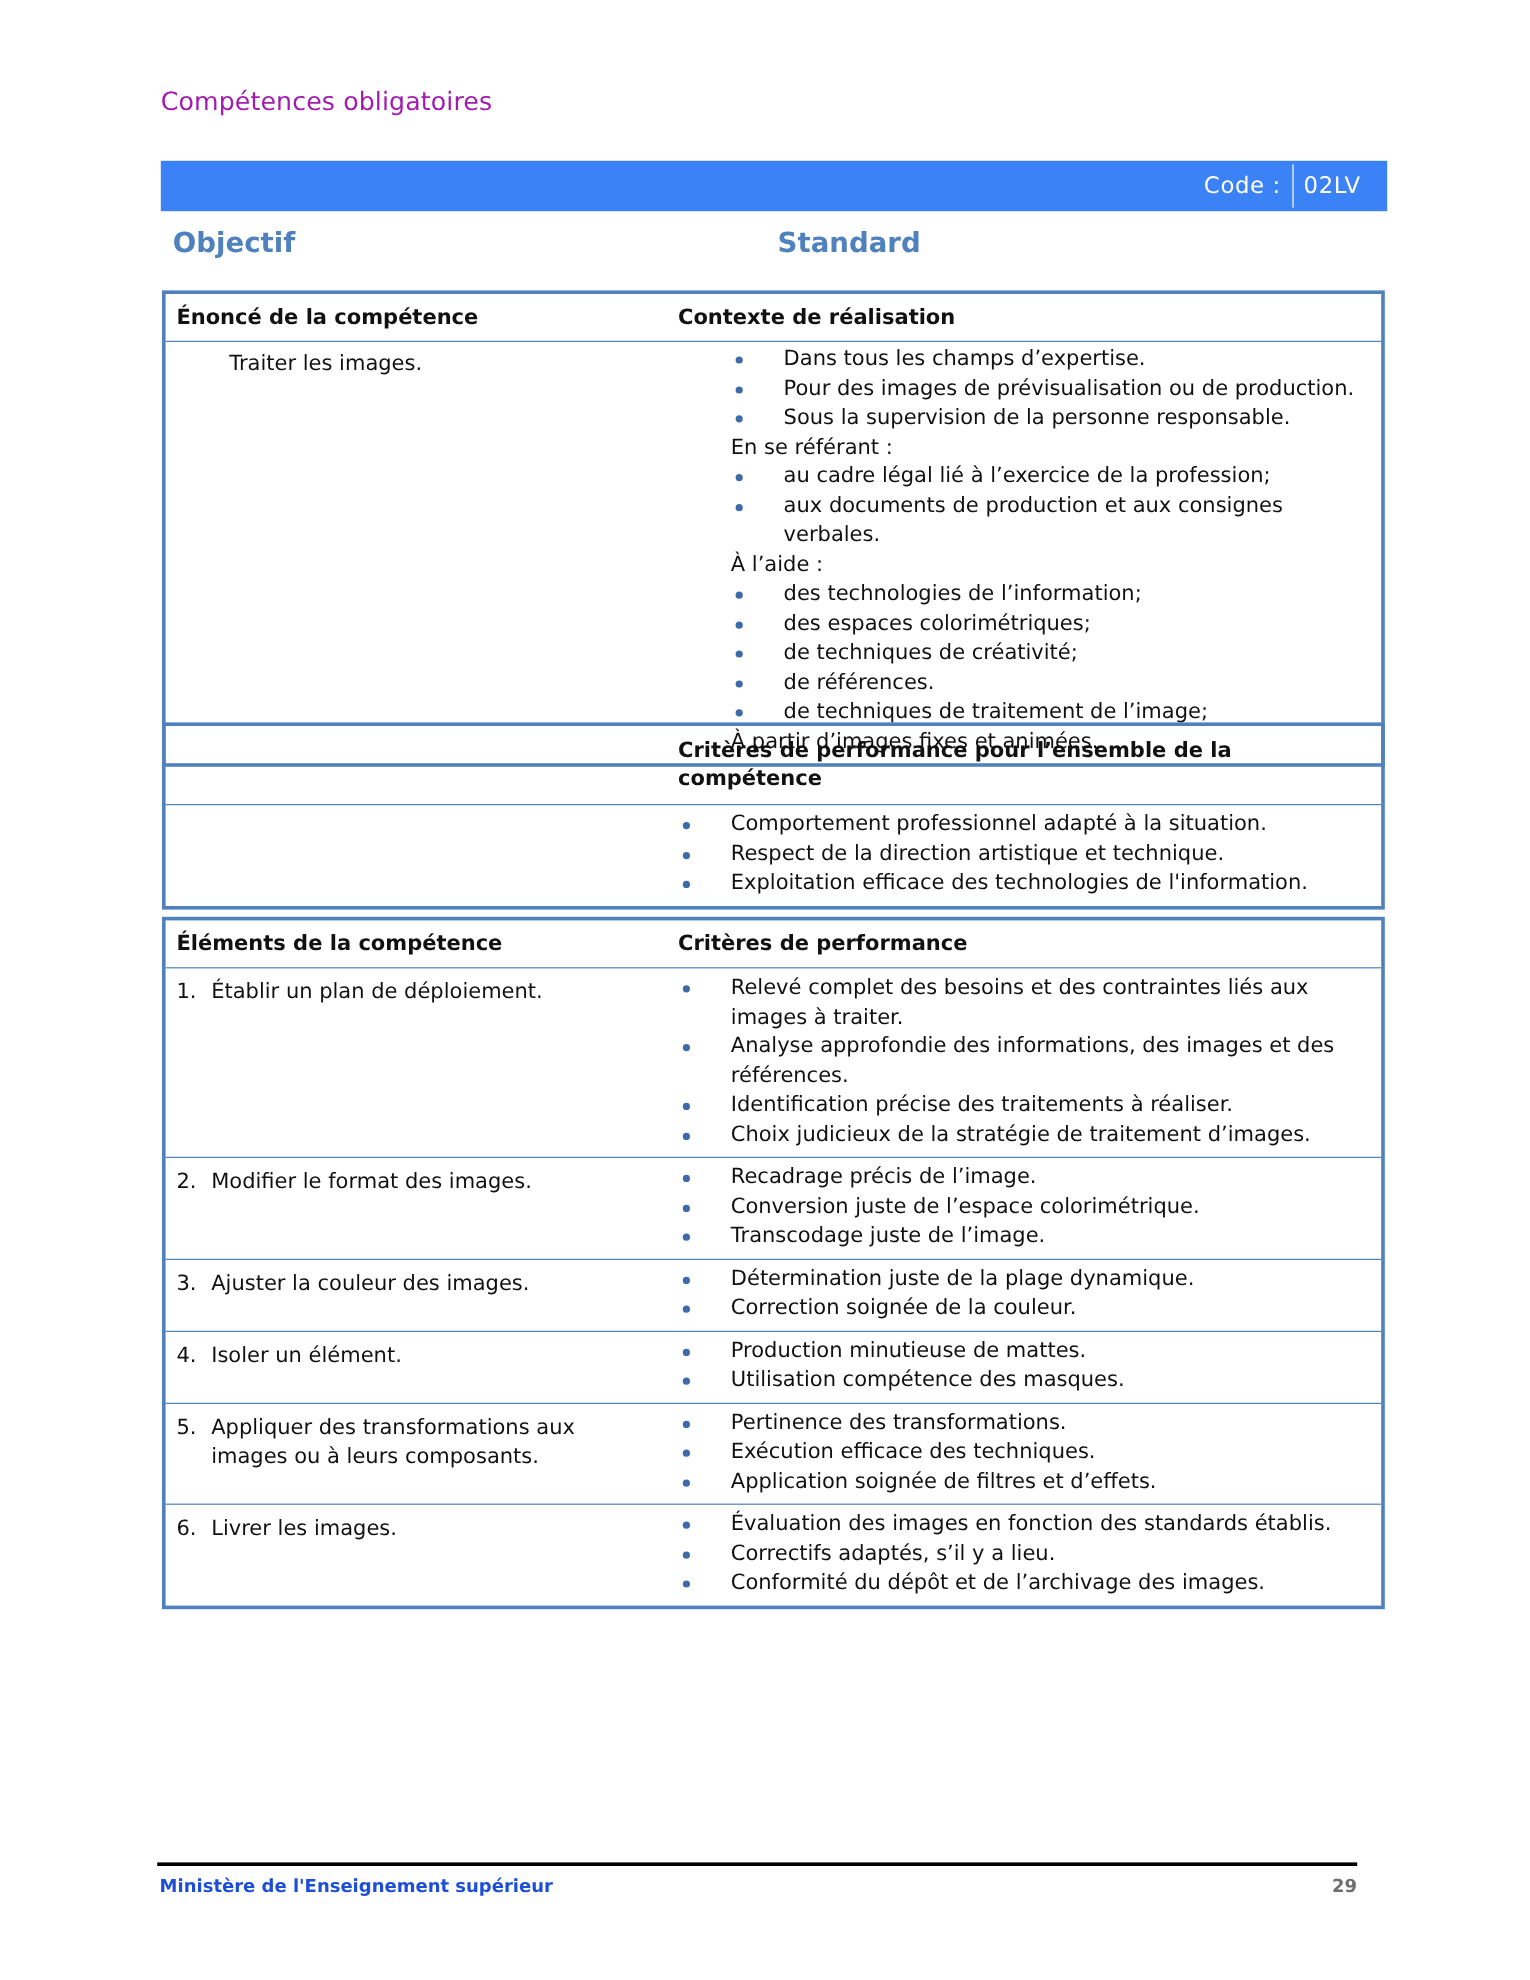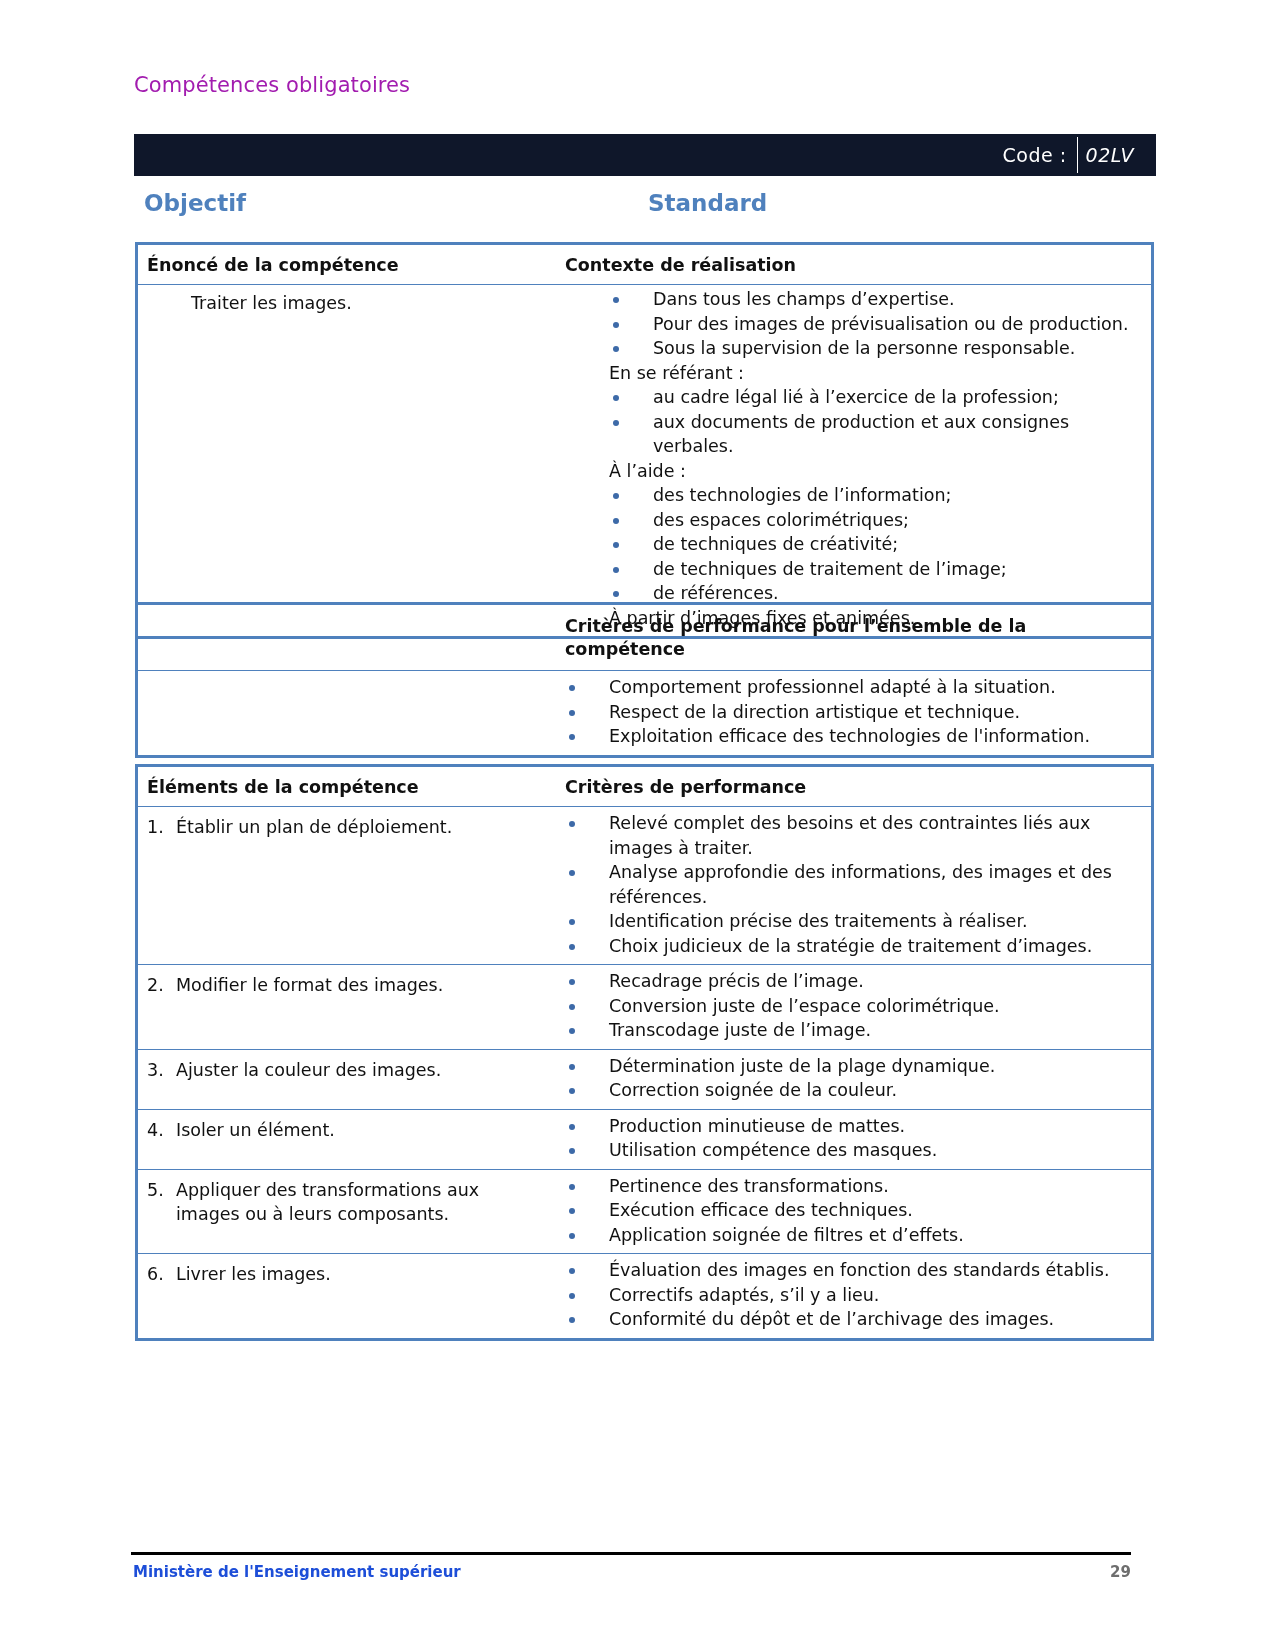--- a/index.html
+++ b/index.html
@@ -7,27 +7,27 @@
     width: 1275px; height: 1650px; position: relative; overflow: hidden;
     font-family: "DejaVu Sans", "Liberation Sans", sans-serif;
     color: #111111;
   }
   .page-header {
     position: absolute; left: 134px; top: 73px;
     font-size: 21px; color: #a21caf; letter-spacing: 0.1px;
   }
   .code-bar {
     position: absolute; left: 134px; top: 134px; width: 1022px; height: 42px;
-    background: #0f172a; color: #ffffff;
+    background: #3b82f6; color: #ffffff;
     display: flex; justify-content: flex-end; align-items: center;
     font-size: 19px; letter-spacing: 0.5px;
   }
   .code-bar .code-label { padding-right: 10px; }
   .code-bar .code-sep { width: 1px; height: 36px; background: #ffffff; }
-  .code-bar .code-value { padding-left: 8px; padding-right: 22px; font-style: italic; }
+  .code-bar .code-value { padding-left: 8px; padding-right: 22px; }
   .col-titles {
     position: absolute; left: 134px; top: 190px; width: 1022px;
     font-weight: bold; font-size: 23px; color: #4f81bd;
   }
   .col-titles .t-obj { position: absolute; left: 10px; top: 0; }
   .col-titles .t-std { position: absolute; left: 514px; top: 0; }
 
   .tbl {
     position: absolute; left: 135px; width: 1019px;
     border: 3px solid #4f81bd; box-sizing: border-box;
@@ -92,22 +92,22 @@
       <div class="plain-line">En se référant :</div>
       <ul class="blist">
         <li>au cadre légal lié à l’exercice de la profession;</li>
         <li>aux documents de production et aux consignes verbales.</li>
       </ul>
       <div class="plain-line">À l’aide :</div>
       <ul class="blist">
         <li>des technologies de l’information;</li>
         <li>des espaces colorimétriques;</li>
         <li>de techniques de créativité;</li>
+        <li>de références.</li>
         <li>de techniques de traitement de l’image;</li>
-        <li>de références.</li>
       </ul>
       <div class="plain-line">À partir d’images fixes et animées.</div>
     </div>
   </div>
 </div>
 
 <div class="tbl" style="top:602px;">
   <div class="row hdr">
     <div class="c1"></div>
     <div class="c2" style="line-height:23px;">Critères de performance pour l’ensemble de la compétence</div>

